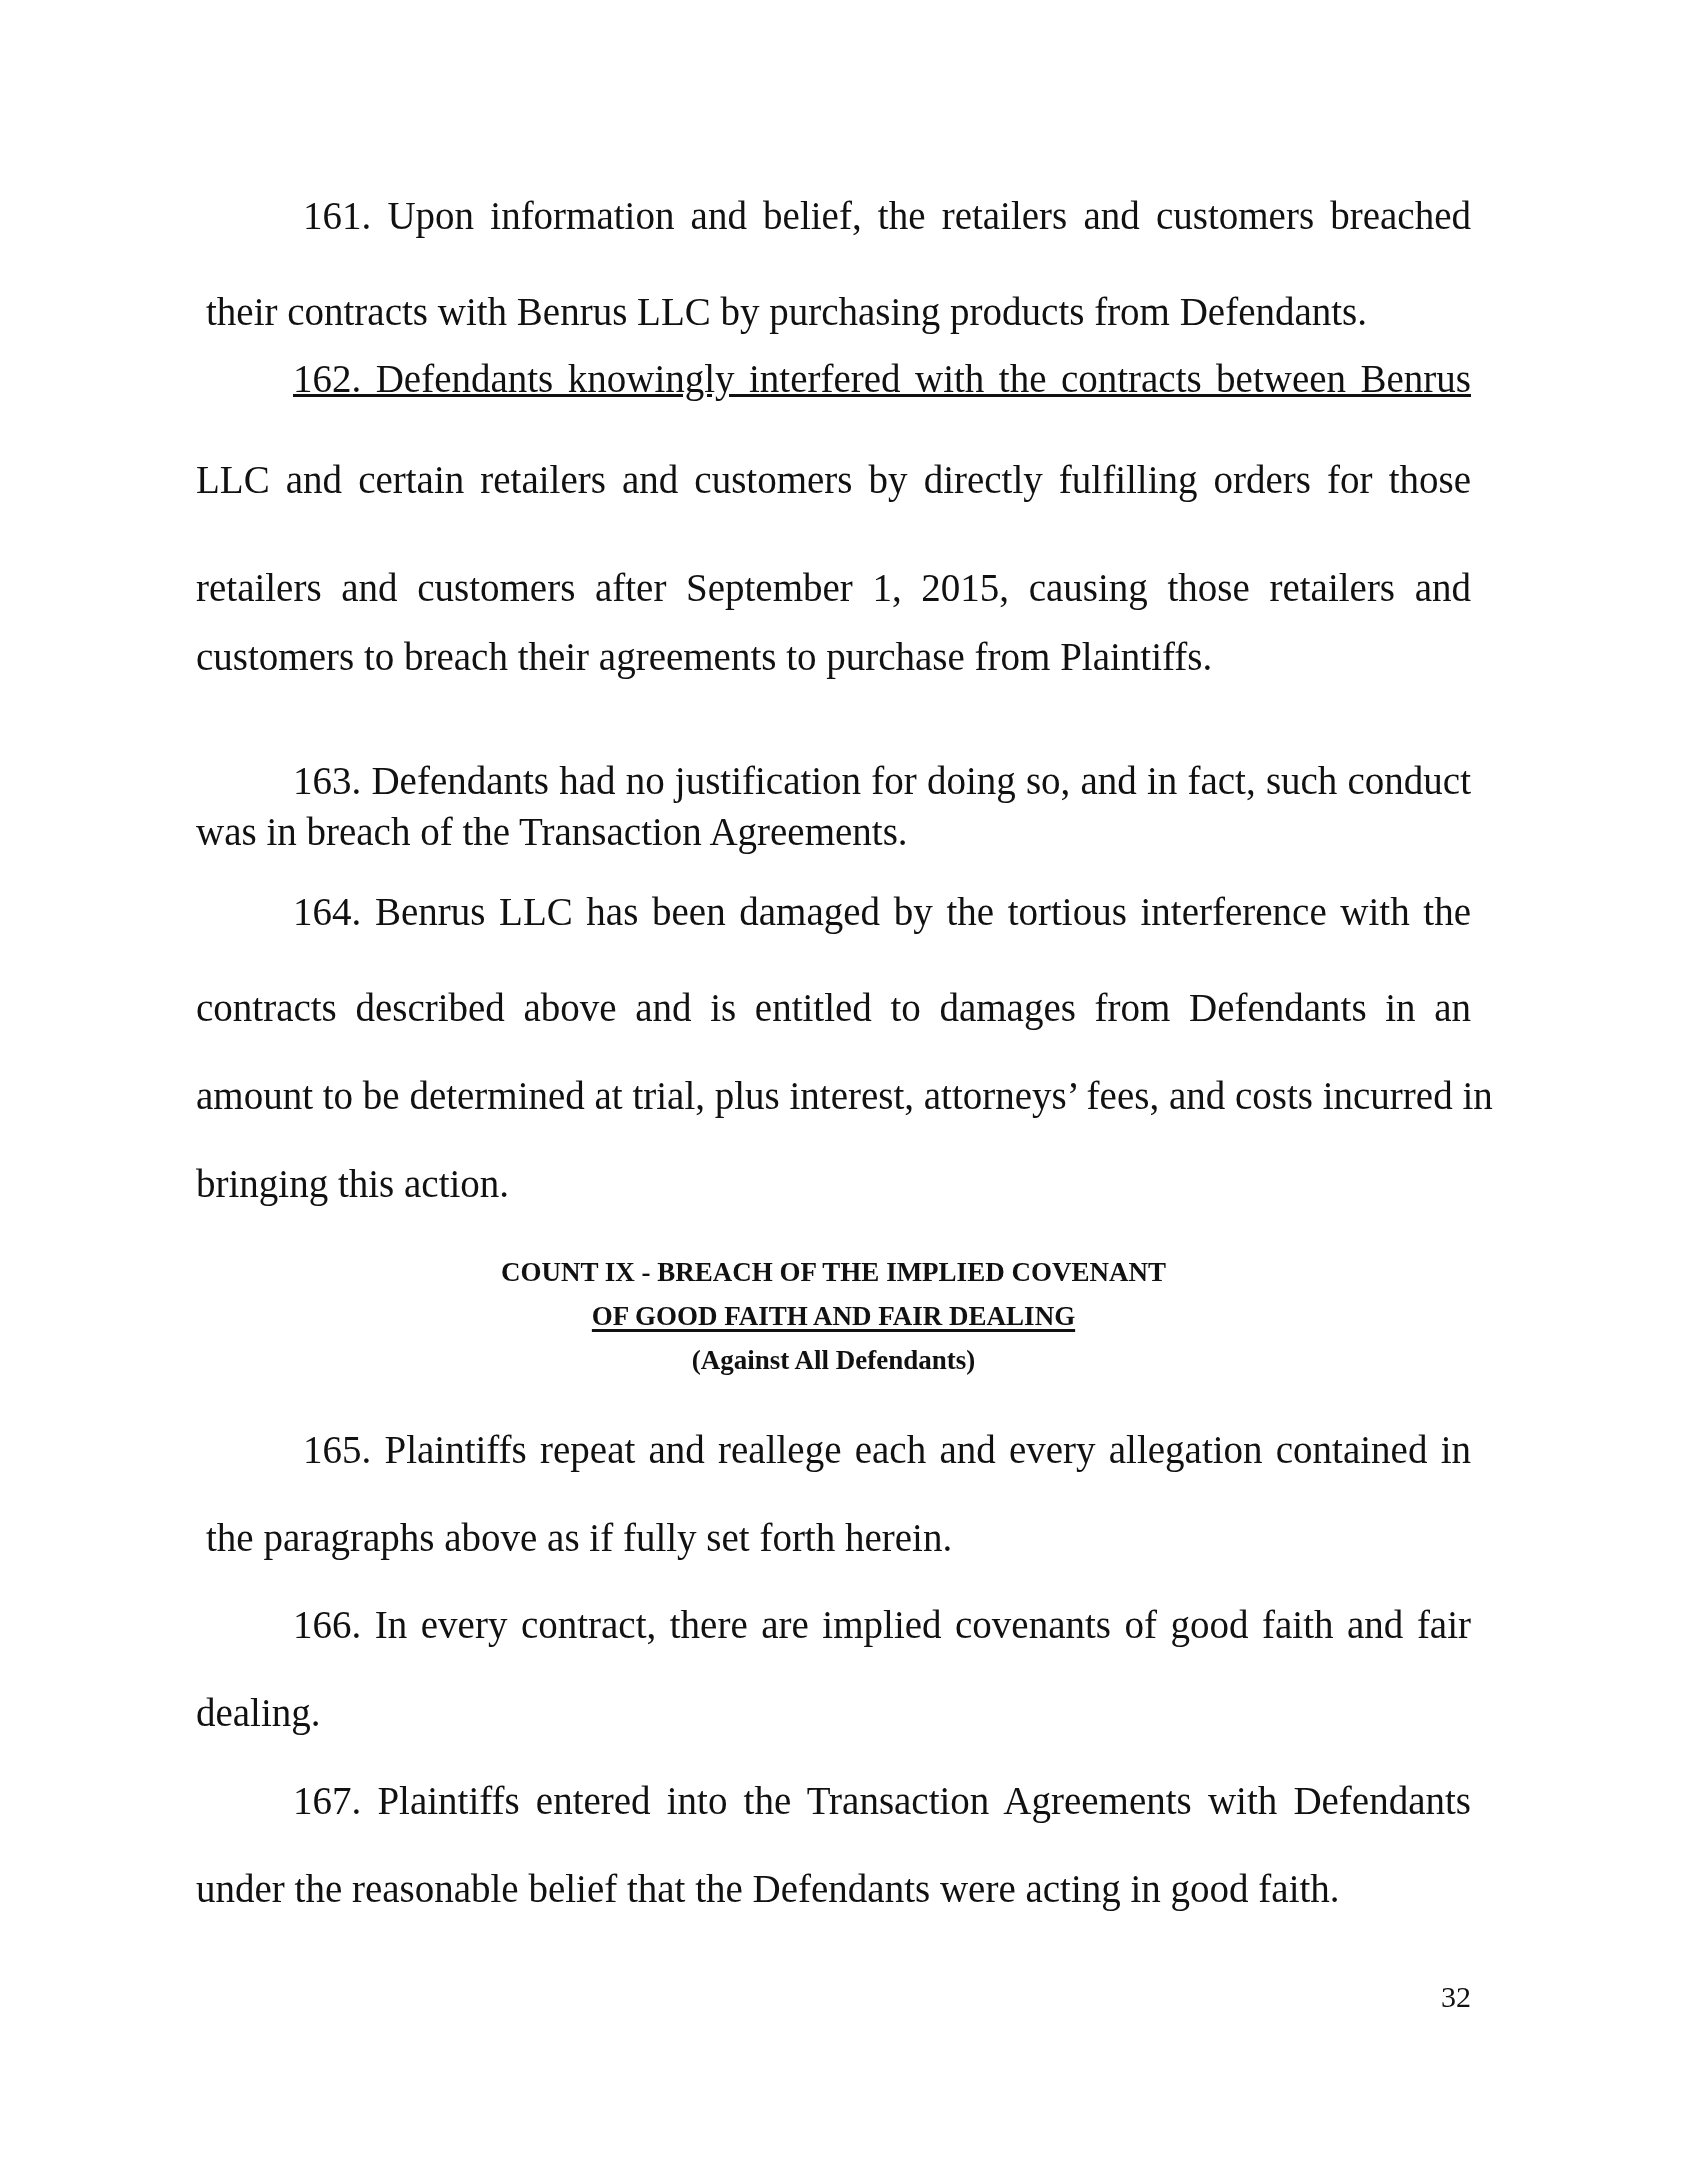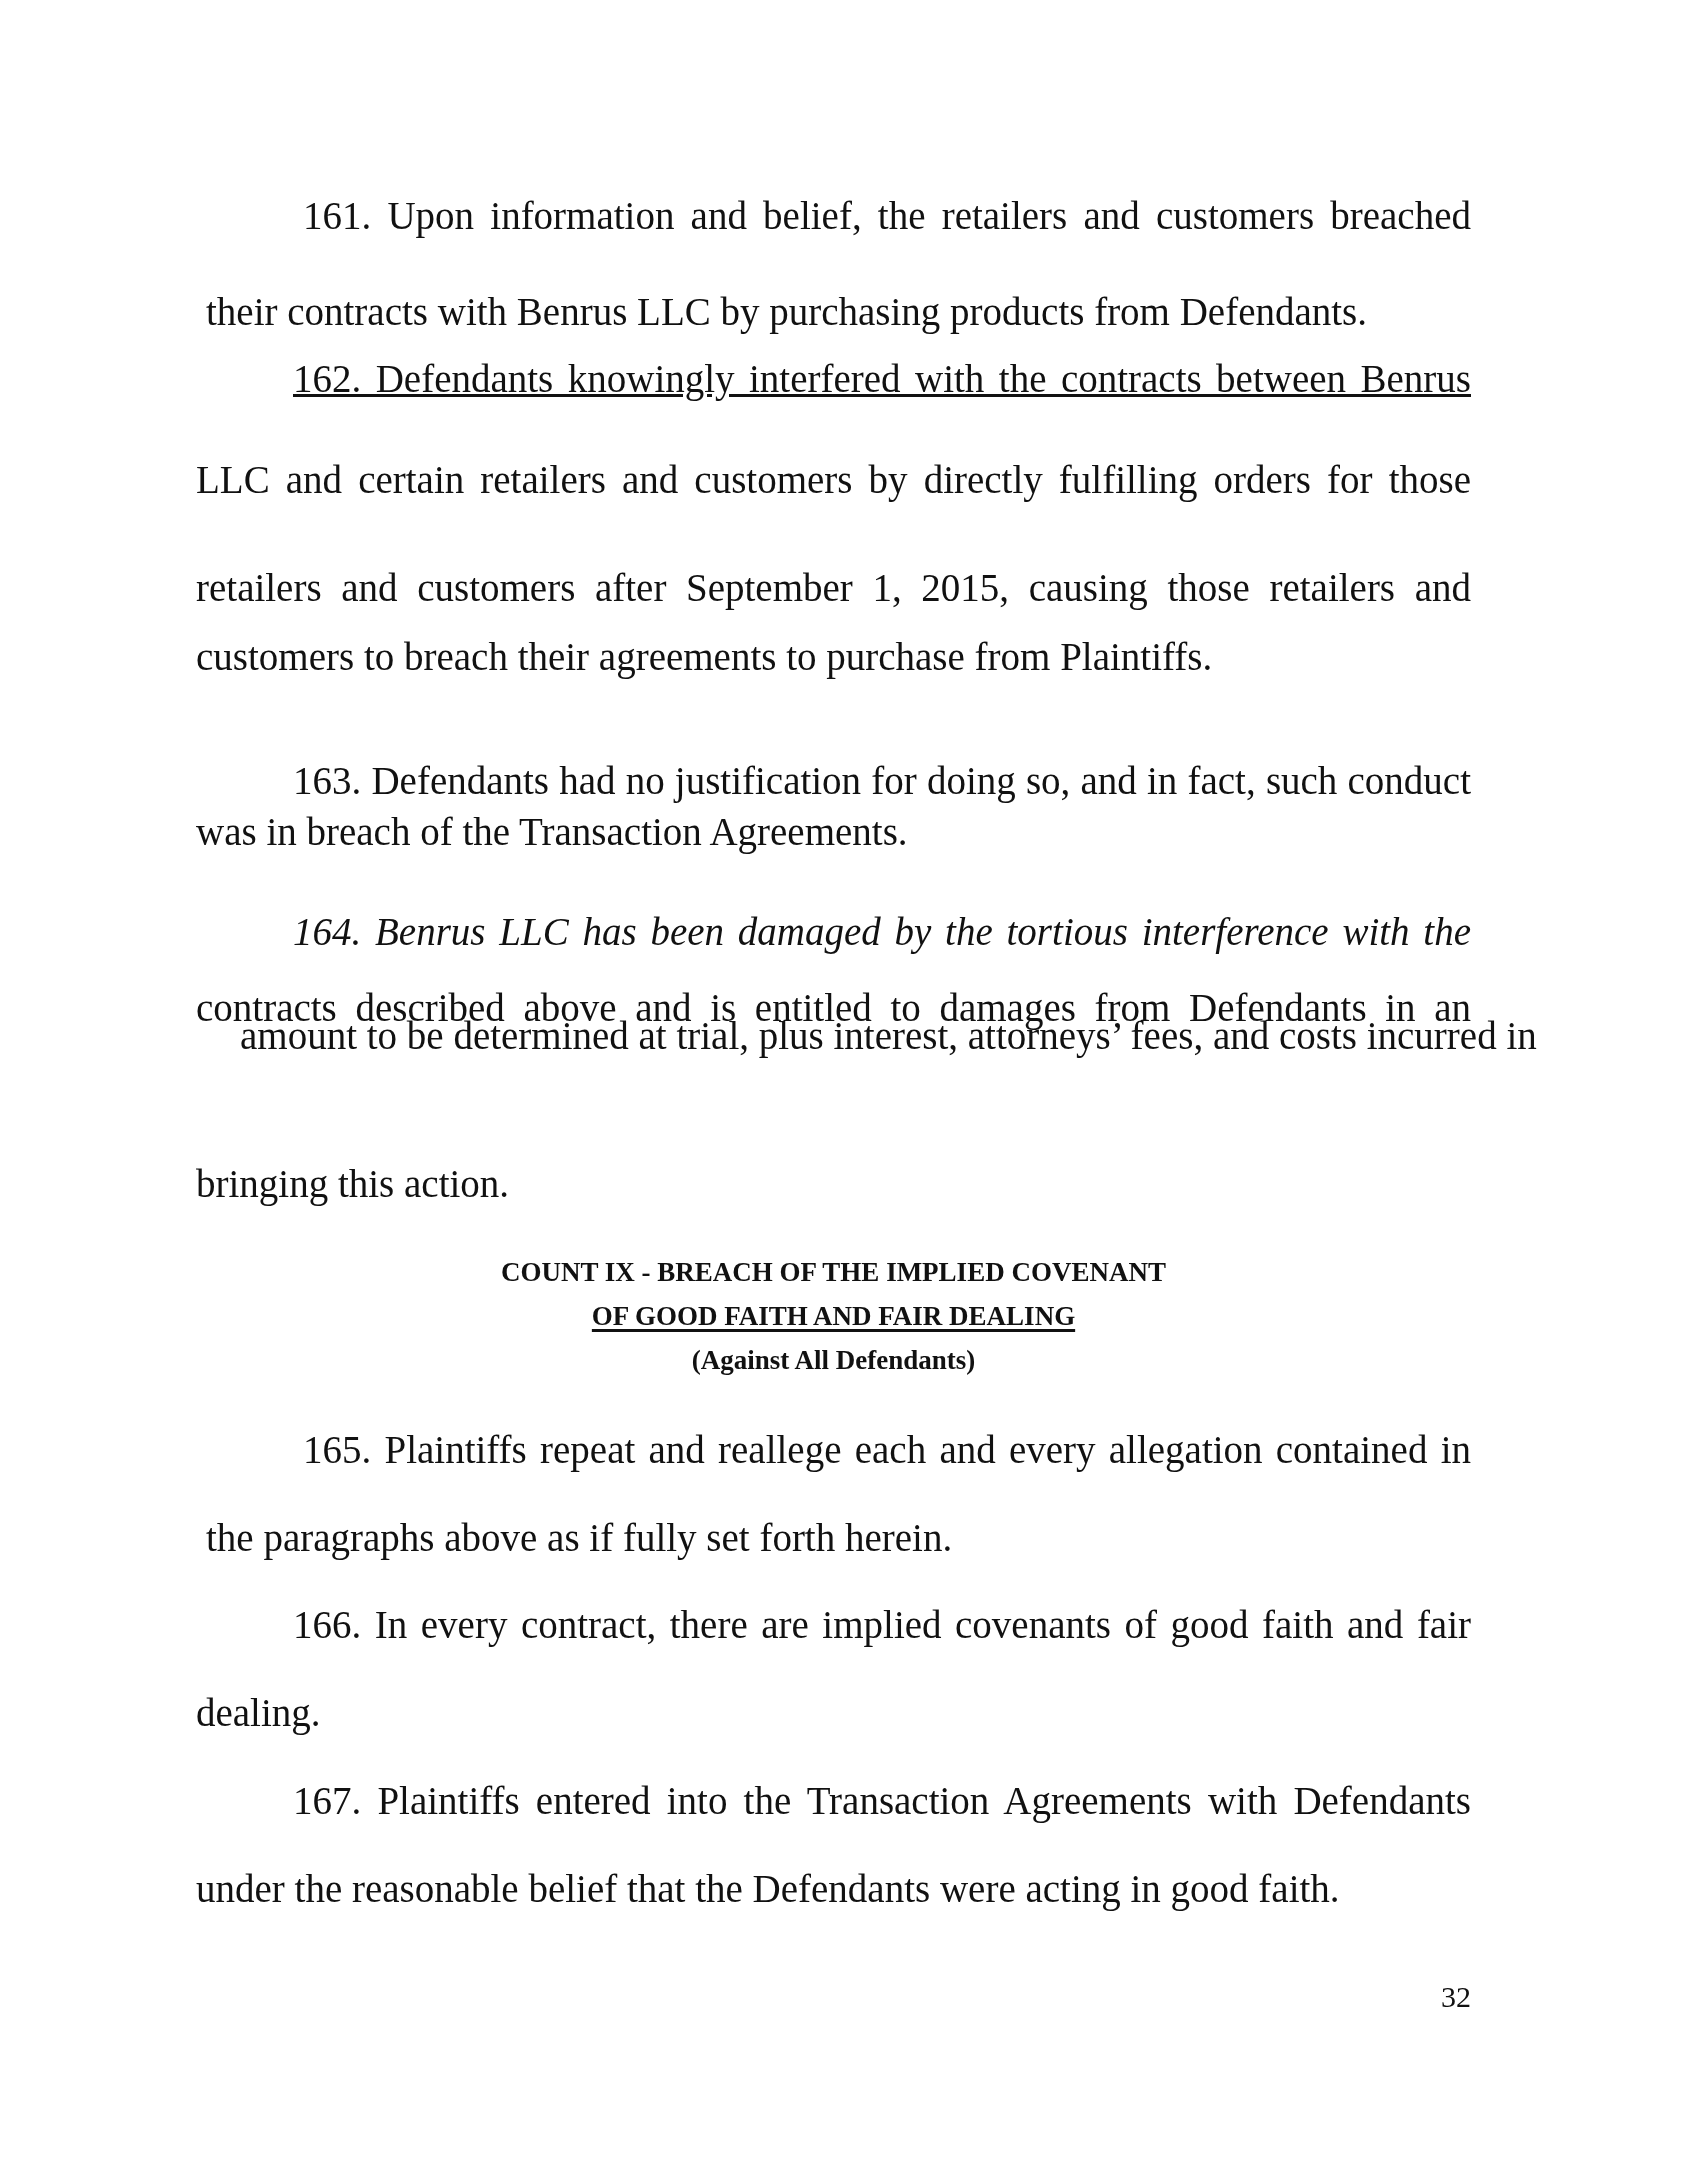--- a/index.html
+++ b/index.html
@@ -22,23 +22,23 @@
   <div class="line" style="top:292px; left:10px;font-family:Liberation Serif, serif;">their contracts with Benrus LLC by purchasing products from Defendants.</div>
 
   <div class="line just" style="top:359px; left:97px; width:1178px;text-decoration:underline;">162.  Defendants knowingly interfered with the contracts between Benrus</div>
   <div class="line just" style="top:460px;">LLC and certain retailers and customers by directly fulfilling orders for those</div>
   <div class="line just" style="top:548px;margin-top:20px;">retailers and customers after September 1, 2015, causing those retailers and</div>
   <div class="line" style="top:637px;">customers to breach their agreements to purchase from Plaintiffs.</div>
 
   <div class="line just" style="top:724px; left:97px; width:1178px;margin-top:37px;">163.  Defendants had no justification for doing so, and in fact, such conduct</div>
   <div class="line" style="top:812px;">was in breach of the Transaction Agreements.</div>
 
-  <div class="line just" style="top:912px; left:97px; width:1178px;font-style:italic;">164.  Benrus LLC has been damaged by the tortious interference with the</div>
+  <div class="line just" style="top:892px; left:97px; width:1178px;">164.  Benrus LLC has been damaged by the tortious interference with the</div>
   <div class="line just" style="top:988px;">contracts described above and is entitled to damages from Defendants in an</div>
-  <div class="line just" style="top:1016px;margin-left:44px;">amount to be determined at trial, plus interest, attorneys’ fees, and costs incurred in</div>
+  <div class="line just" style="top:1076px;">amount to be determined at trial, plus interest, attorneys’ fees, and costs incurred in</div>
   <div class="line" style="top:1164px;">bringing this action.</div>
 
   <div class="heading" style="top:1250px;">COUNT IX - BREACH OF THE IMPLIED COVENANT</div>
   <div class="heading" style="top:1294px;">
     <span class="u">OF GOOD FAITH AND FAIR DEALING</span>
   </div>
   <div class="heading" style="top:1338px;">(Against All Defendants)</div>
 
   <div class="line just" style="top:1430px; left:107px; width:1168px;">165.  Plaintiffs repeat and reallege each and every allegation contained in</div>
   <div class="line" style="top:1518px; left:10px;">the paragraphs above as if fully set forth herein.</div>

